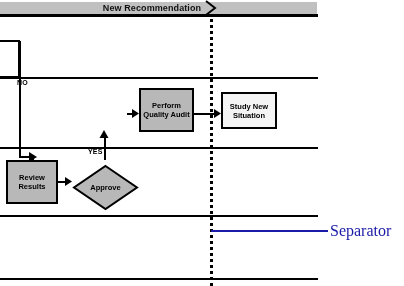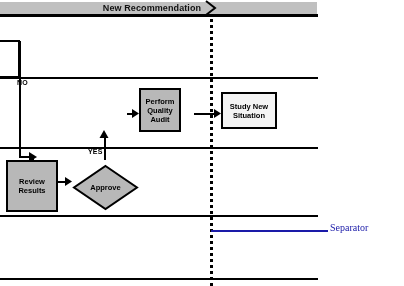--- a/index.html
+++ b/index.html
@@ -73,21 +73,21 @@
     position:absolute;font-size:7px;color:#000000;font-weight:600;
     letter-spacing:.2px;
   }
   
   .anno-line{
     position:absolute;left:211px;top:230px;width:117px;height:2px;
     background:#1a1aa8;
   }
   .anno-text{
     position:absolute;left:330px;top:222px;
-    font-size:10px;color:#1a1aa8;
+    font-size:16px;color:#1a1aa8;
     font-family:"Liberation Serif", serif;
     white-space:nowrap;
   }
   svg{display:block;overflow:visible;}
 </style>
 </head>
 <body>
 
 <div id="canvas">
 
@@ -110,31 +110,31 @@
   <div class="conn conn-v" style="left:19px;top:41px;height:117px;"></div>
   <div class="conn conn-h" style="left:19px;top:156px;width:14px;"></div>
   <div style="position:absolute;left:28px;top:152px;width:10px;height:10px;">
     <svg width="10" height="10" viewBox="0 0 10 10">
       <polygon points="1,0 9,5 1,10" fill="#000"></polygon>
     </svg>
   </div>
   <div class="conn conn-v" style="left:32px;top:155px;height:6px;"></div>
 
 
-  <div class="node gray" style="left:139px;top:88px;width:42px;height:44px;">
+  <div class="node gray" style="left:139px;top:88px;width:55px;height:44px;">
     <span class="node-text">Perform
 Quality Audit</span>
   </div>
 
   <div class="node white" style="left:221px;top:92px;width:56px;height:37px;">
     <span class="node-text">Study New
 Situation</span>
   </div>
 
-  <div class="node gray" style="left:6px;top:160px;width:52px;height:52px;text-align:center;">
+  <div class="node gray" style="left:6px;top:160px;width:52px;height:44px;text-align:center;">
     <span class="node-text">Review
 Results</span>
   </div>
 
   <div class="diamond-wrap" style="left:72px;top:164px;width:67px;height:47px;">
     <svg class="diamond-shape" viewBox="0 0 67 47" preserveAspectRatio="none">
       <polygon points="33.5,2 65,23.5 33.5,45 2,23.5" fill="#b8b8b8" stroke="#000" stroke-width="2"></polygon>
     </svg>
     <div class="diamond-label">Approve</div>
   </div>

